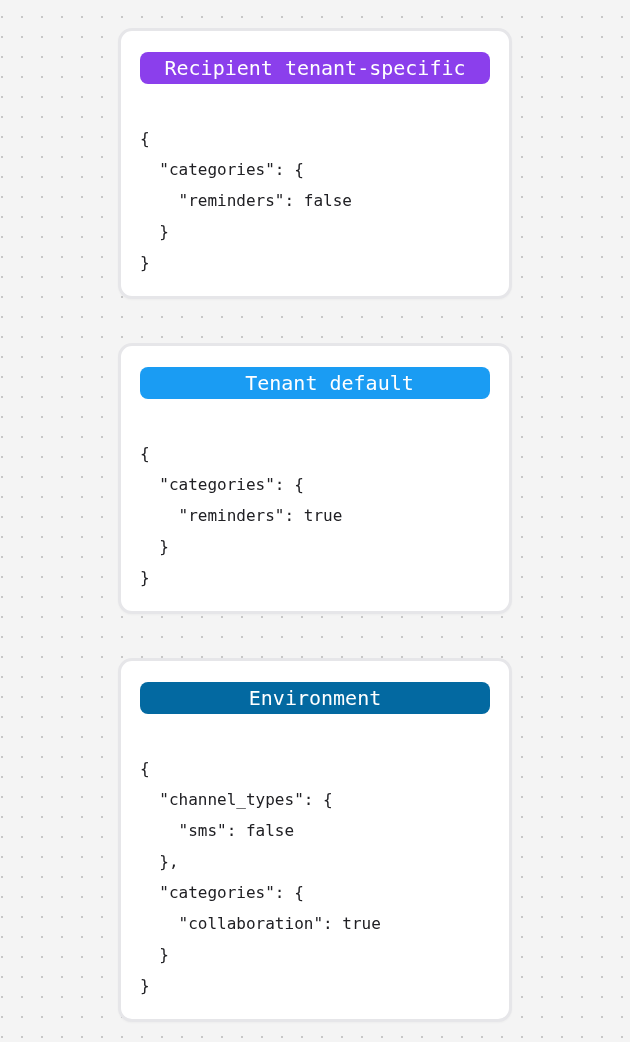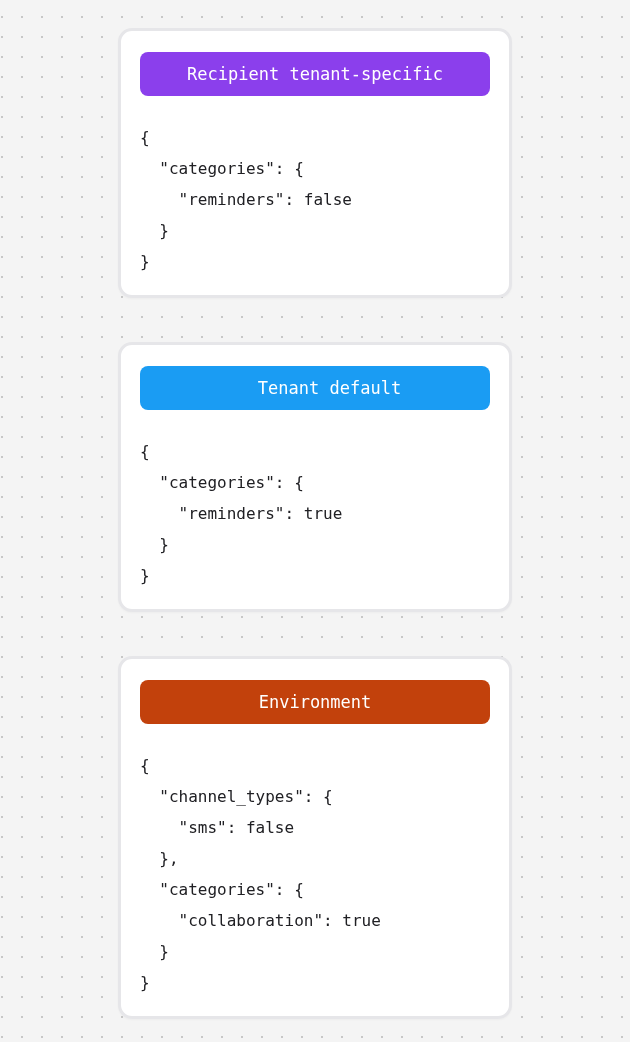--- a/index.html
+++ b/index.html
@@ -27,29 +27,29 @@
     width: 394px;
     margin: 0 auto 44px auto;
     background: #ffffff;
     border: 3px solid #e6e6e9;
     border-radius: 14px;
     box-sizing: border-box;
     padding: 21px 19px 18px 19px;
     box-shadow: 0 1px 2px rgba(0,0,0,0.03);
   }
   .badge {
-    height: 44px;
+    height: 32px;
     border-radius: 8px;
     display: flex;
     align-items: center;
     justify-content: center;
     color: #ffffff;
-    font-size: 17px;
+    font-size: 20px;
     line-height: 24px;
-    margin-bottom: 26px;
+    margin-bottom: 39px;
     white-space: nowrap;
   }
   .code {
     margin: 0;
     font-family: "DejaVu Sans Mono", "Liberation Mono", monospace;
     font-size: 16px;
     line-height: 31px;
     color: #202024;
     white-space: pre;
   }
@@ -71,21 +71,21 @@
   <div class="card">
     <div class="badge" style="background: rgb(26, 156, 243); padding-left: 29px;">Tenant default</div>
     <pre class="code">{
   "categories": {
     "reminders": true
   }
 }</pre>
   </div>
 
   <div class="card">
-    <div class="badge" style="background: #c2410c;">Environment</div>
+    <div class="badge" style="background: #0369a1;">Environment</div>
     <pre class="code">{
   "channel_types": {
     "sms": false
   },
   "categories": {
     "collaboration": true
   }
 }</pre>
   </div>
 

